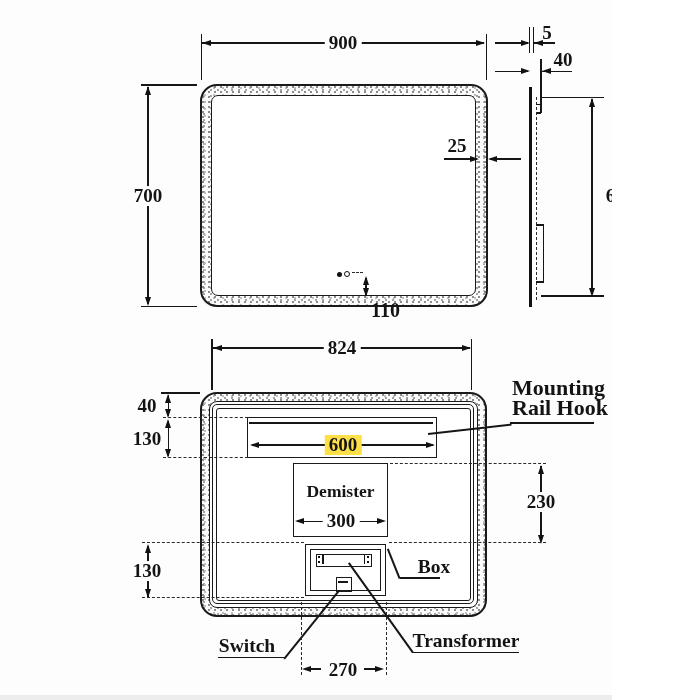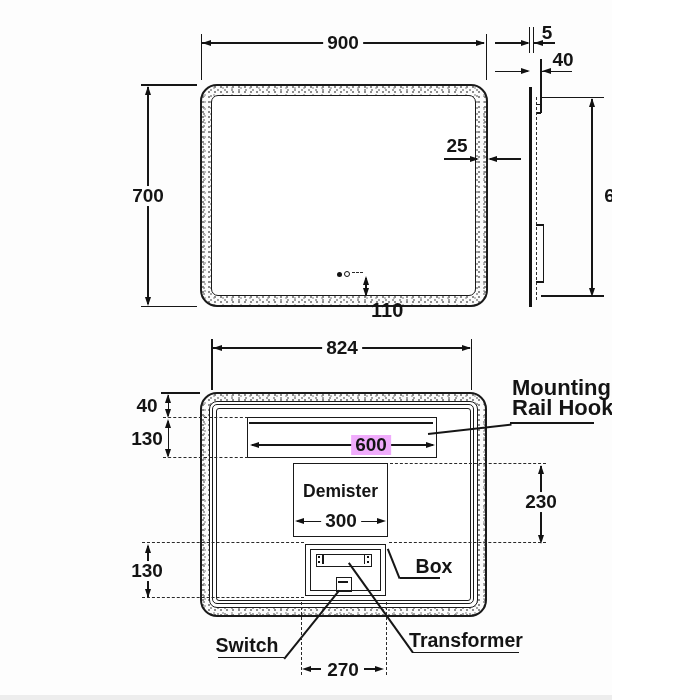--- a/index.html
+++ b/index.html
@@ -1,18 +1,18 @@
 <!DOCTYPE html>
 <html><head>
 <meta charset="utf-8">
 <style>
   html,body{margin:0;padding:0;background:#fff;}
   .canvas{
     position:relative;width:612px;height:700px;background:#fdfdfd;overflow:hidden;
-    font-family:Liberation Sans, sans-serif;color:#141414;
+    font-family:Liberation Serif, serif;color:#141414;
   }
   
   .h{position:absolute;height:1.6px;background:#161616;}
   .v{position:absolute;width:1.6px;background:#161616;}
   .dh{position:absolute;height:0;border-top:1.7px dashed #2a2a2a;}
   .dv{position:absolute;width:0;border-left:1.7px dashed #2a2a2a;}
   .ldr{position:absolute;height:1.5px;background:#161616;transform-origin:0 50%;}
   
   .ar{position:absolute;width:0;height:0;}
   .ar-r{border-left:9px solid #111;border-top:3.3px solid transparent;border-bottom:3.3px solid transparent;}
@@ -128,21 +128,21 @@
     <div class="white" style="position:absolute;left:208.5px;top:400.5px;width:267px;height:205px;border:1.7px solid #1a1a1a;border-radius:8px;"></div>
     <div style="position:absolute;left:212px;top:404px;width:260px;height:198px;border:1.4px solid #1a1a1a;border-radius:5px;"></div>
     <div style="position:absolute;left:215.5px;top:407.5px;width:253px;height:191px;border:1.4px solid #1a1a1a;border-radius:3px;"></div>
 
     <div style="position:absolute;left:247px;top:417px;width:187.8px;height:38.6px;border:1.7px solid #1a1a1a;background:#fff;"></div>
     <div class="h" style="left:248.7px;top:422.3px;width:184.5px;"></div>
 
     <div class="h" style="left:252px;top:444.3px;width:181px;"></div>
     <div class="ar ar-l" style="left:249.5px;top:441.8px;"></div>
     <div class="ar ar-r" style="left:426.3px;top:441.8px;"></div>
-    <span class="num" style="left:343px;top:445px;background:#f0abfc;margin-left:28px;">600</span>
+    <span class="num" style="left:343px;top:445px;background:#fde047;">600</span>
 
     <div class="ldr" style="left:428px;top:432.5px;width:83.5px;transform:rotate(-6.5deg);"></div>
     <span class="txtl" style="left:512px;top:388px;">Mounting</span>
     <span class="txtl" style="left:512px;top:408px;">Rail Hook</span>
     <div class="h" style="left:510px;top:422.3px;width:84px;"></div>
 
     <div class="h" style="left:161px;top:392.3px;width:39px;"></div>
     <div class="v" style="left:167.5px;top:395px;height:21px;"></div>
     <div class="ar ar-u" style="left:165px;top:393.5px;"></div>
     <div class="ar ar-d" style="left:165px;top:408.5px;"></div>

